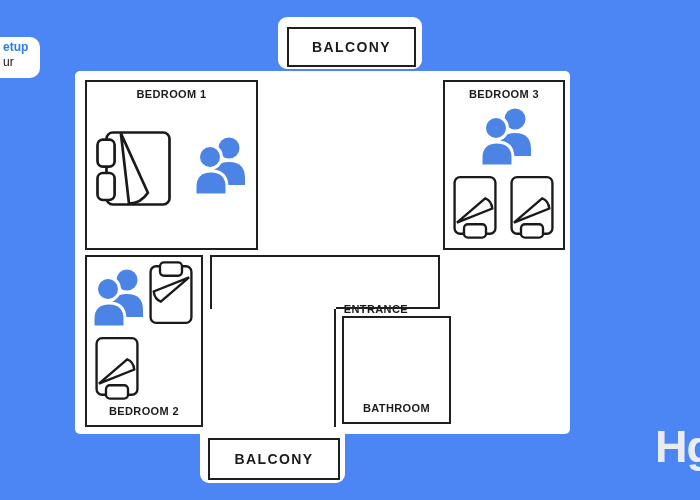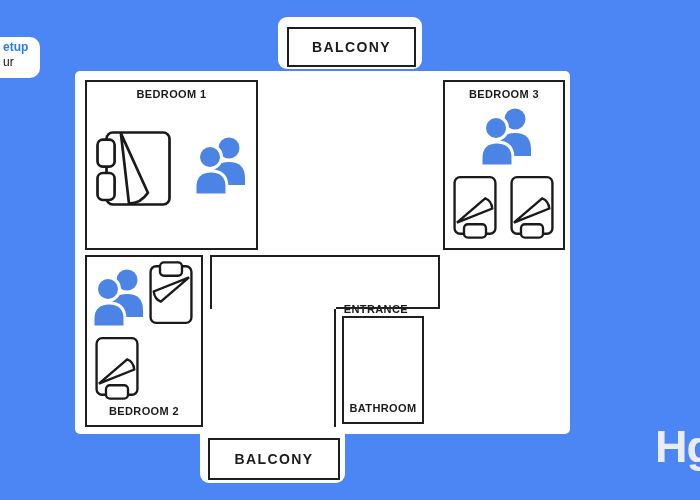--- a/index.html
+++ b/index.html
@@ -56,21 +56,21 @@
     left:135px;top:184px;width:230px;height:54px;
     border-bottom:none;
   }
   .room-entrance .room-label{left:auto;right:30px;top:22px;text-align:right;margin-top:24px;}
   .room-kitchen{
     left:135px;top:238px;width:126px;height:118px;
     border-top:none;border-right:none;
   }
   .wall-h{position:absolute;left:261px;top:236px;width:104px;height:2px;background:#1f1f1f;}
   .wall-v{position:absolute;left:259px;top:238px;width:2px;height:118px;background:#1f1f1f;}
-  .room-bathroom{left:267px;top:245px;width:82px;height:108px;}
+  .room-bathroom{left:267px;top:245px;width:109px;height:108px;}
 
   .icon{position:absolute;line-height:0;}
   .rot180{transform:rotate(180deg);}
 
   
   .logo{
     position:absolute;left:655px;top:421px;
     font-size:45px;font-weight:700;letter-spacing:-1px;color:#e9edf3;
   }
 </style>

